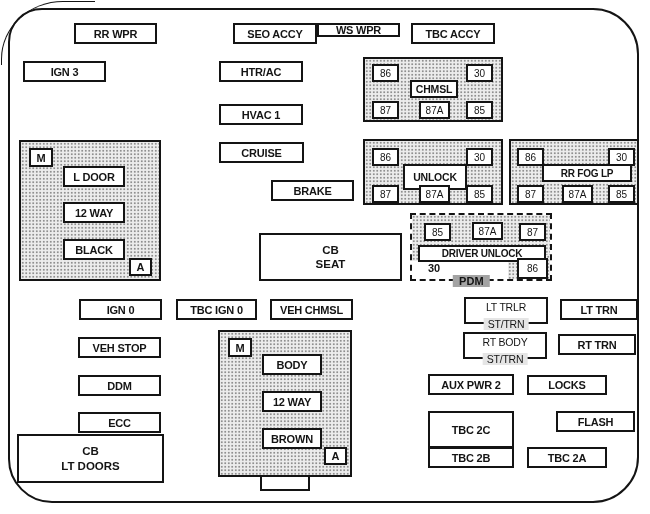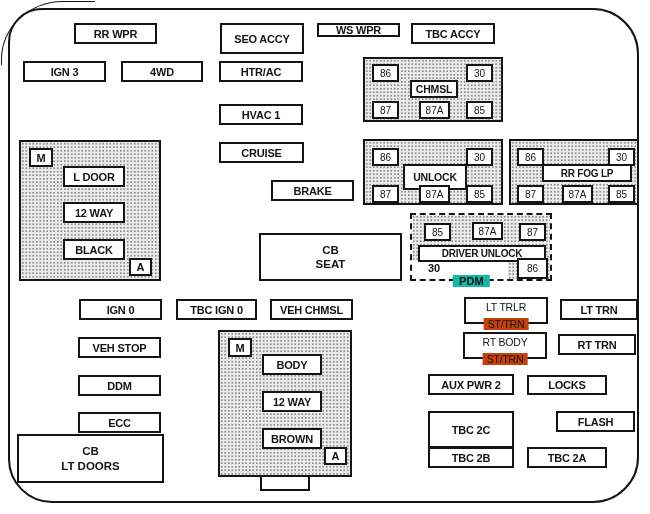--- a/index.html
+++ b/index.html
@@ -42,51 +42,50 @@
     font-size:10.5px;font-weight:700;white-space:nowrap;letter-spacing:-0.2px;
   }
   .mtag{
     width:24px;height:19px;display:flex;align-items:center;justify-content:center;
     font-size:11px;font-weight:700;
   }
   .trlr{font-size:10.5px;font-weight:400;}
   .trlr-l1{text-align:center;margin-top:2px;letter-spacing:-0.2px;}
   .trlr-l2{
     position:absolute;left:50%;bottom:-8px;transform:translateX(-50%);
-    background:#c2410c;padding:0 4px;white-space:nowrap;letter-spacing:-0.2px;
+    background:#e5e5e5;padding:0 4px;white-space:nowrap;letter-spacing:-0.2px;
   }
   .pdm{
     position:absolute;box-sizing:border-box;border:2px dashed #141414;background:#fff;
   }
   .pdm-fill{position:absolute;}
   .pdm-name{
     position:absolute;left:43%;bottom:-8px;transform:translateX(-50%);
-    background:#14b8a6;padding:0 6px;font-size:11px;font-weight:700;
+    background:#a3a3a3;padding:0 6px;font-size:11px;font-weight:700;
   }
   .pdm-30{position:absolute;font-size:11px;font-weight:700;}
   .tab{
     position:absolute;box-sizing:border-box;border:2px solid #141414;border-top:none;background:#fff;
   }
   .t-bold{border-width:2.5px;}
 </style>
 </head>
 <body>
 
 <div class="panel">
 
   <div class="corner-arc"></div>
   <div class="outline"></div>
 
   <div class="box" style="left:74px;top:23px;width:83px;height:21px">RR WPR</div>
-  <div class="box" style="left:220px;top:23px;width:84px;height:31px">SEO ACCY</div>
+  <div class="box" style="left:233px;top:23px;width:84px;height:21px">SEO ACCY</div>
   <div class="box" style="left:317px;top:23px;width:83px;height:14px">WS WPR</div>
   <div class="box" style="left:411px;top:23px;width:84px;height:21px">TBC ACCY</div>
 
   <div class="box" style="left:23px;top:61px;width:83px;height:21px">IGN 3</div>
-  <div class="box" style="left:121px;top:61px;width:82px;height:21px">4WD</div>
   <div class="box" style="left:219px;top:61px;width:84px;height:21px">HTR/AC</div>
   <div class="box" style="left:219px;top:104px;width:84px;height:21px">HVAC 1</div>
   <div class="box" style="left:219px;top:142px;width:85px;height:21px">CRUISE</div>
   <div class="box" style="left:271px;top:180px;width:83px;height:21px">BRAKE</div>
 
   <div class="block stipple" style="left:363px;top:57px;width:140px;height:65px">
     <div class="term" style="left:7px;top:5px">86</div>
     <div class="term" style="left:101px;top:5px">30</div>
     <div class="rlabel" style="left:45px;top:21px;width:48px;height:18px">CHMSL</div>
     <div class="term" style="left:7px;top:42px">87</div>

